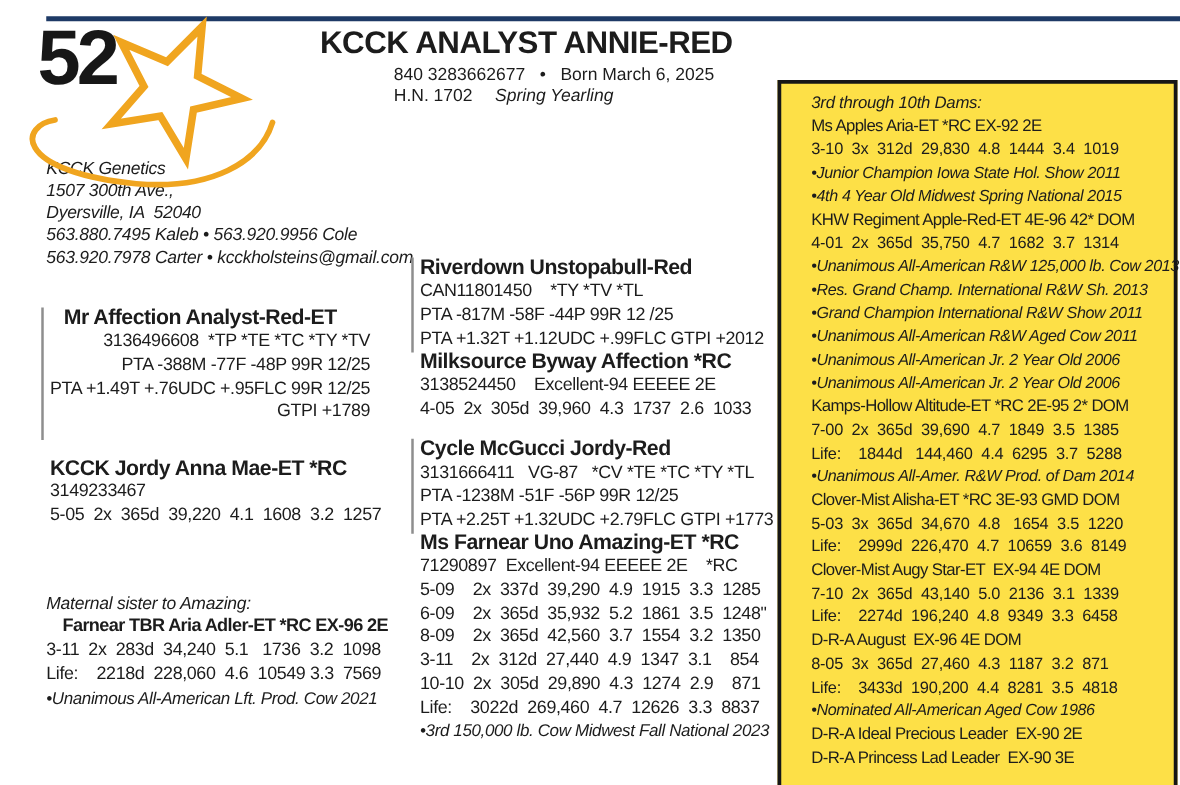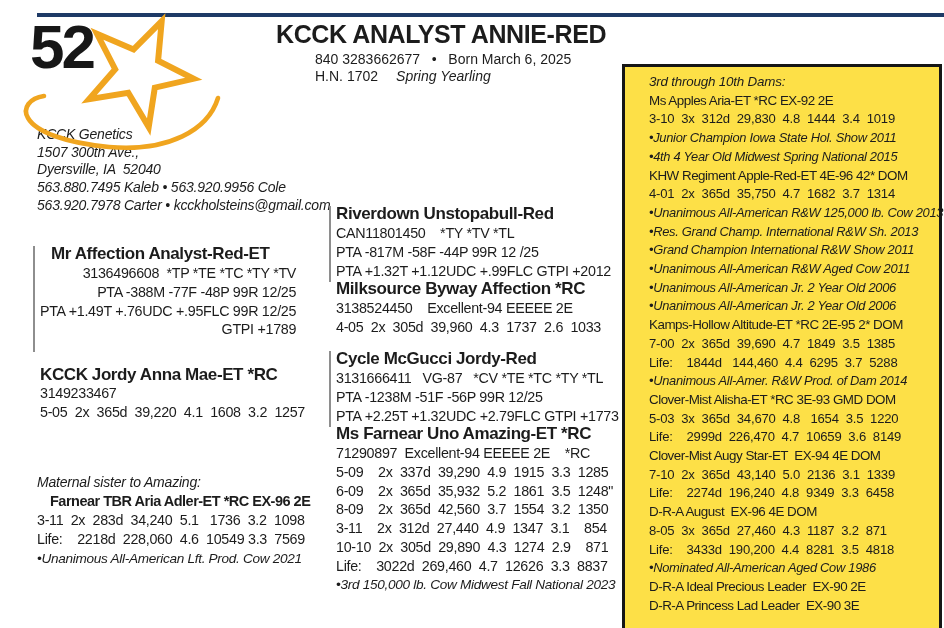--- a/index.html
+++ b/index.html
@@ -3,21 +3,21 @@
 <meta charset="utf-8">
 <style>
   html,body{margin:0;padding:0;background:#ffffff;}
   body{font-family:"Liberation Sans","DejaVu Sans",sans-serif;color:var(--ink,#1c1c1c);}
   .page{position:relative;width:944px;height:628px;background:#fff;overflow:hidden;}
   .abs{position:absolute;}
   .it{font-style:italic;}
   .rule{left:37px;top:13px;width:907px;height:4px;background:var(--navy,#1e3a66);}
   .lot{left:30px;top:16px;font-size:62px;font-weight:800;letter-spacing:-3px;line-height:1;z-index:3;color:#171717;}
   .logo{left:14px;top:10px;z-index:2;}
-  .title{left:276px;top:20px;font-size:25px;font-weight:bold;letter-spacing:-0.4px;white-space:pre;}
+  .title{left:256px;top:20px;font-size:25px;font-weight:bold;letter-spacing:-0.4px;white-space:pre;}
   .reg{left:315px;top:51px;font-size:14px;white-space:pre;}
   .hn{left:315px;top:68px;font-size:14px;white-space:pre;}
   .hn .stage{margin-left:18px;}
   .breeder{left:37px;top:126px;}
   .bl{font-size:14px;line-height:17.7px;white-space:pre;letter-spacing:-0.2px;}
   .name17{font-size:17px;font-weight:bold;letter-spacing:-0.4px;white-space:pre;}
   .ln{font-size:14.3px;line-height:18.8px;white-space:pre;letter-spacing:-0.3px;}
   .vbar{width:2px;background:var(--gray_rule,#8e8e8e);}
   .msh{font-size:14px;line-height:19px;white-space:pre;letter-spacing:-0.2px;}
   .msn{font-size:14.5px;font-weight:bold;line-height:19px;white-space:pre;letter-spacing:-0.5px;margin-left:13px;}

